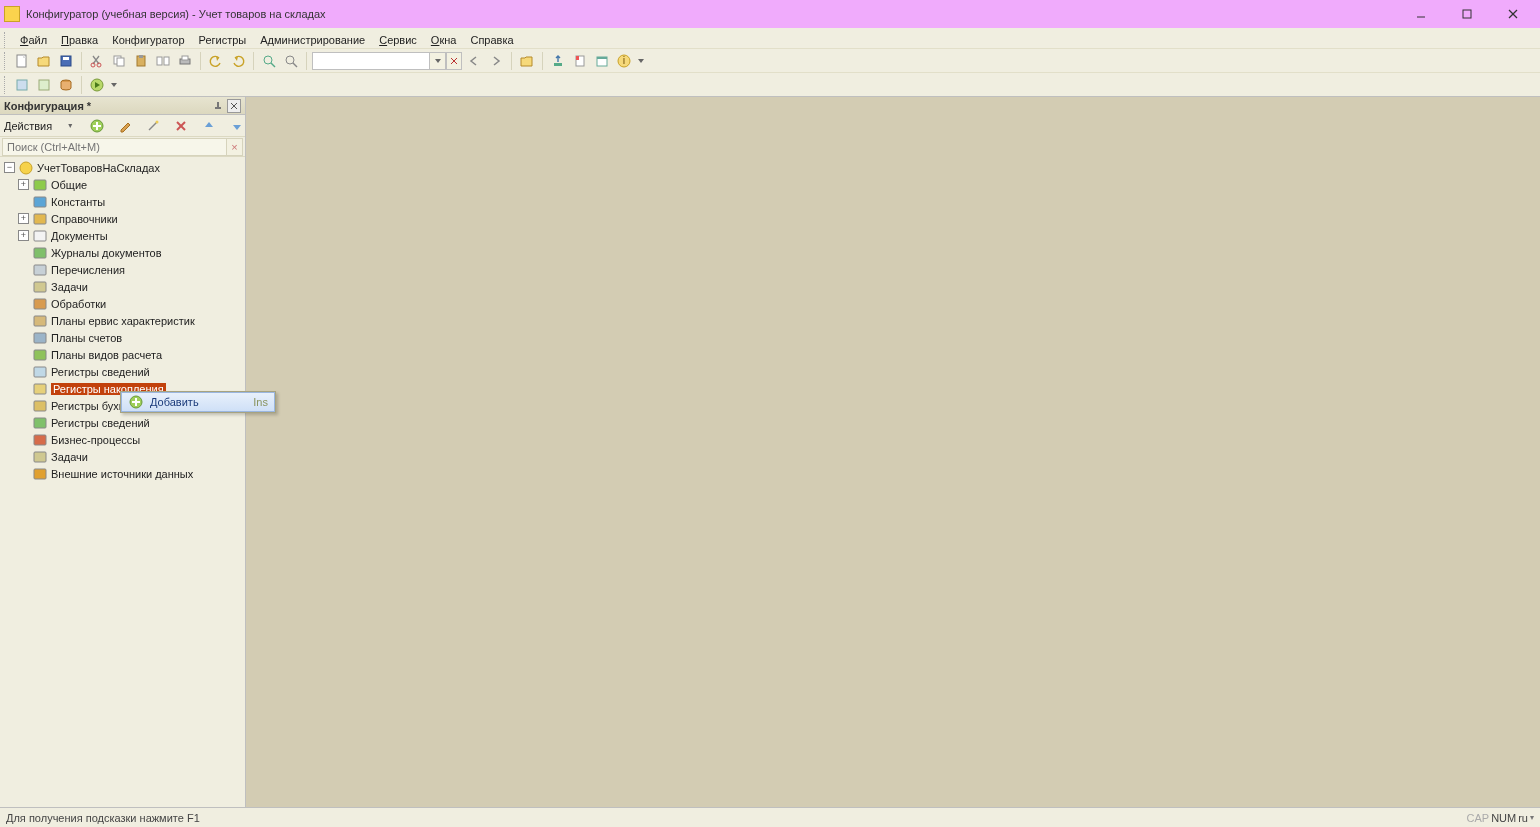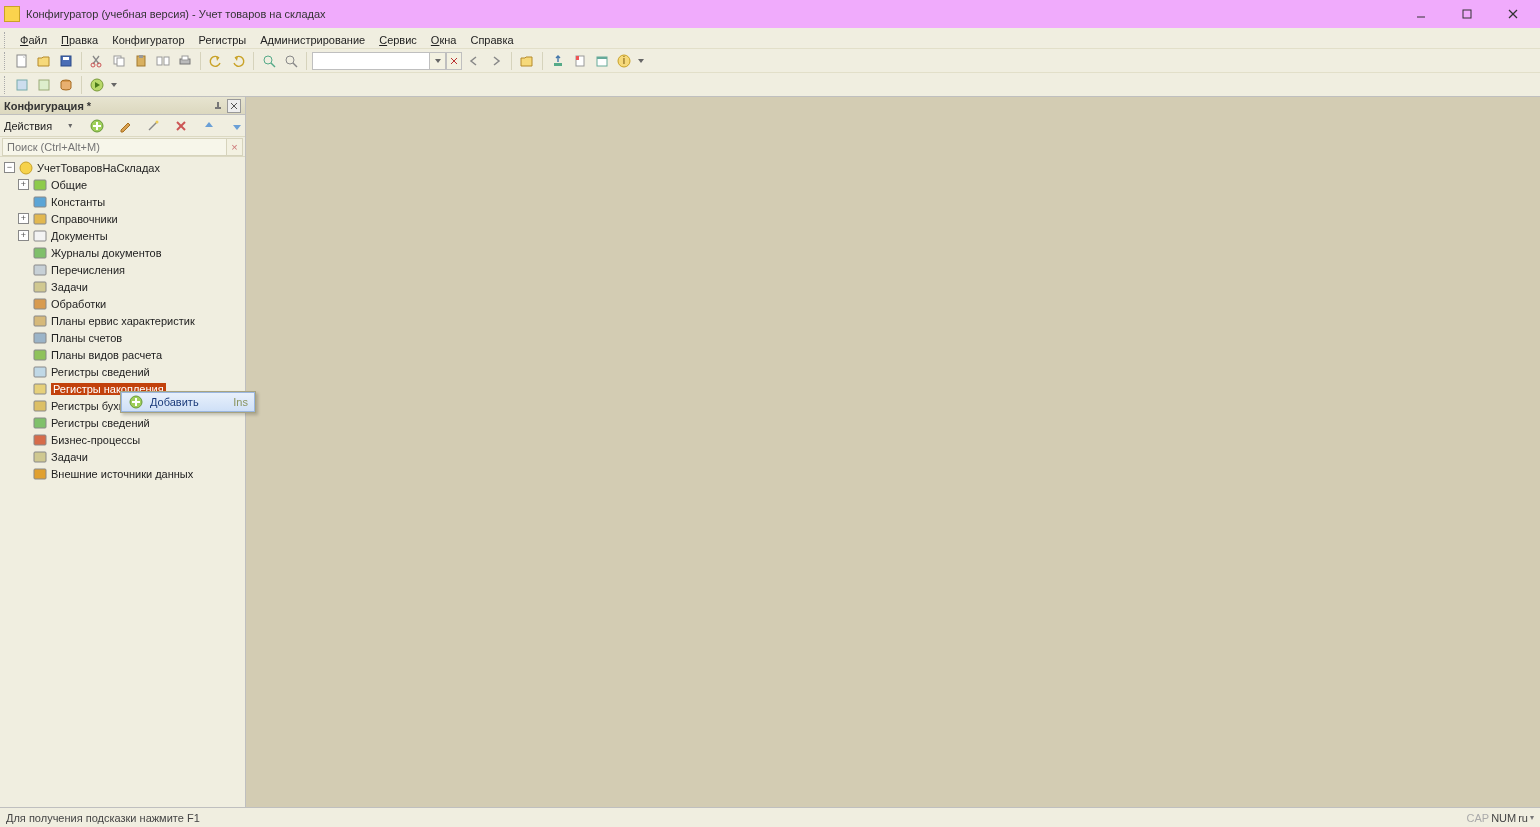--- a/index.html
+++ b/index.html
@@ -46,21 +46,21 @@
 .tree-row .expander { width: 11px; height: 11px; border: 1px solid #888; background: #fff; color: #555; font-size: 9px; line-height: 9px; text-align: center; margin-right: 3px; flex-shrink:0; }
 .tree-row .expander.blank { border: none; background: transparent; color: transparent; }
 .tree-row .icon { width: 16px; height: 16px; display: flex; align-items: center; justify-content: center; margin-right: 3px; flex-shrink:0; }
 .tree-row.selected .label { background: #c2410c; color: #fff; padding: 0 2px; }
 .tree-row.indent1 { padding-left: 4px; }
 .tree-row.indent2 { padding-left: 18px; }
 
 .content-area { flex: 1; background: #d3ccb3; border-top: 1px solid #bfbfbf; position: relative; }
 .vscrollbar { position: absolute; right: 0; top: 0; bottom: 0; width: 16px; background: #e8e6d4; border-left: 1px solid #c7c3a8; }
 
-.context-menu { position: absolute; left: 120px; top: 391px; width: 136px; background: linear-gradient(#fdfced,#f3efd2); border: 1px solid #a7a380; box-shadow: 2px 2px 3px rgba(0,0,0,.2); z-index: 50; }
+.context-menu { position: absolute; left: 120px; top: 391px; width: 156px; background: linear-gradient(#fdfced,#f3efd2); border: 1px solid #a7a380; box-shadow: 2px 2px 3px rgba(0,0,0,.2); z-index: 50; }
 .context-menu .cm-row { height: 20px; display: flex; align-items: center; padding: 0 6px; background: linear-gradient(#e8f0fb,#cfe0f7); border: 1px solid #9ab6e0; margin: 0px; }
 .context-menu .cm-icon { width: 16px; height: 16px; display: flex; align-items: center; justify-content: center; margin-right: 6px; }
 .context-menu .cm-label { color: #1a3a7a; }
 .context-menu .cm-shortcut { margin-left: auto; color: #8a9460; }
 
 .statusbar { height: 20px; background: #f0eee0; border-top: 1px solid #bfbfbf; display: flex; align-items: center; padding: 0 6px; color: #444; }
 .statusbar .spacer { flex: 1; }
 .statusbar .ind { margin-left: 2px; }
 .statusbar .ind.dim { color: #aaa; }
 .statusbar .lang-drop { font-size: 8px; color: #777; margin-left: 2px; }

